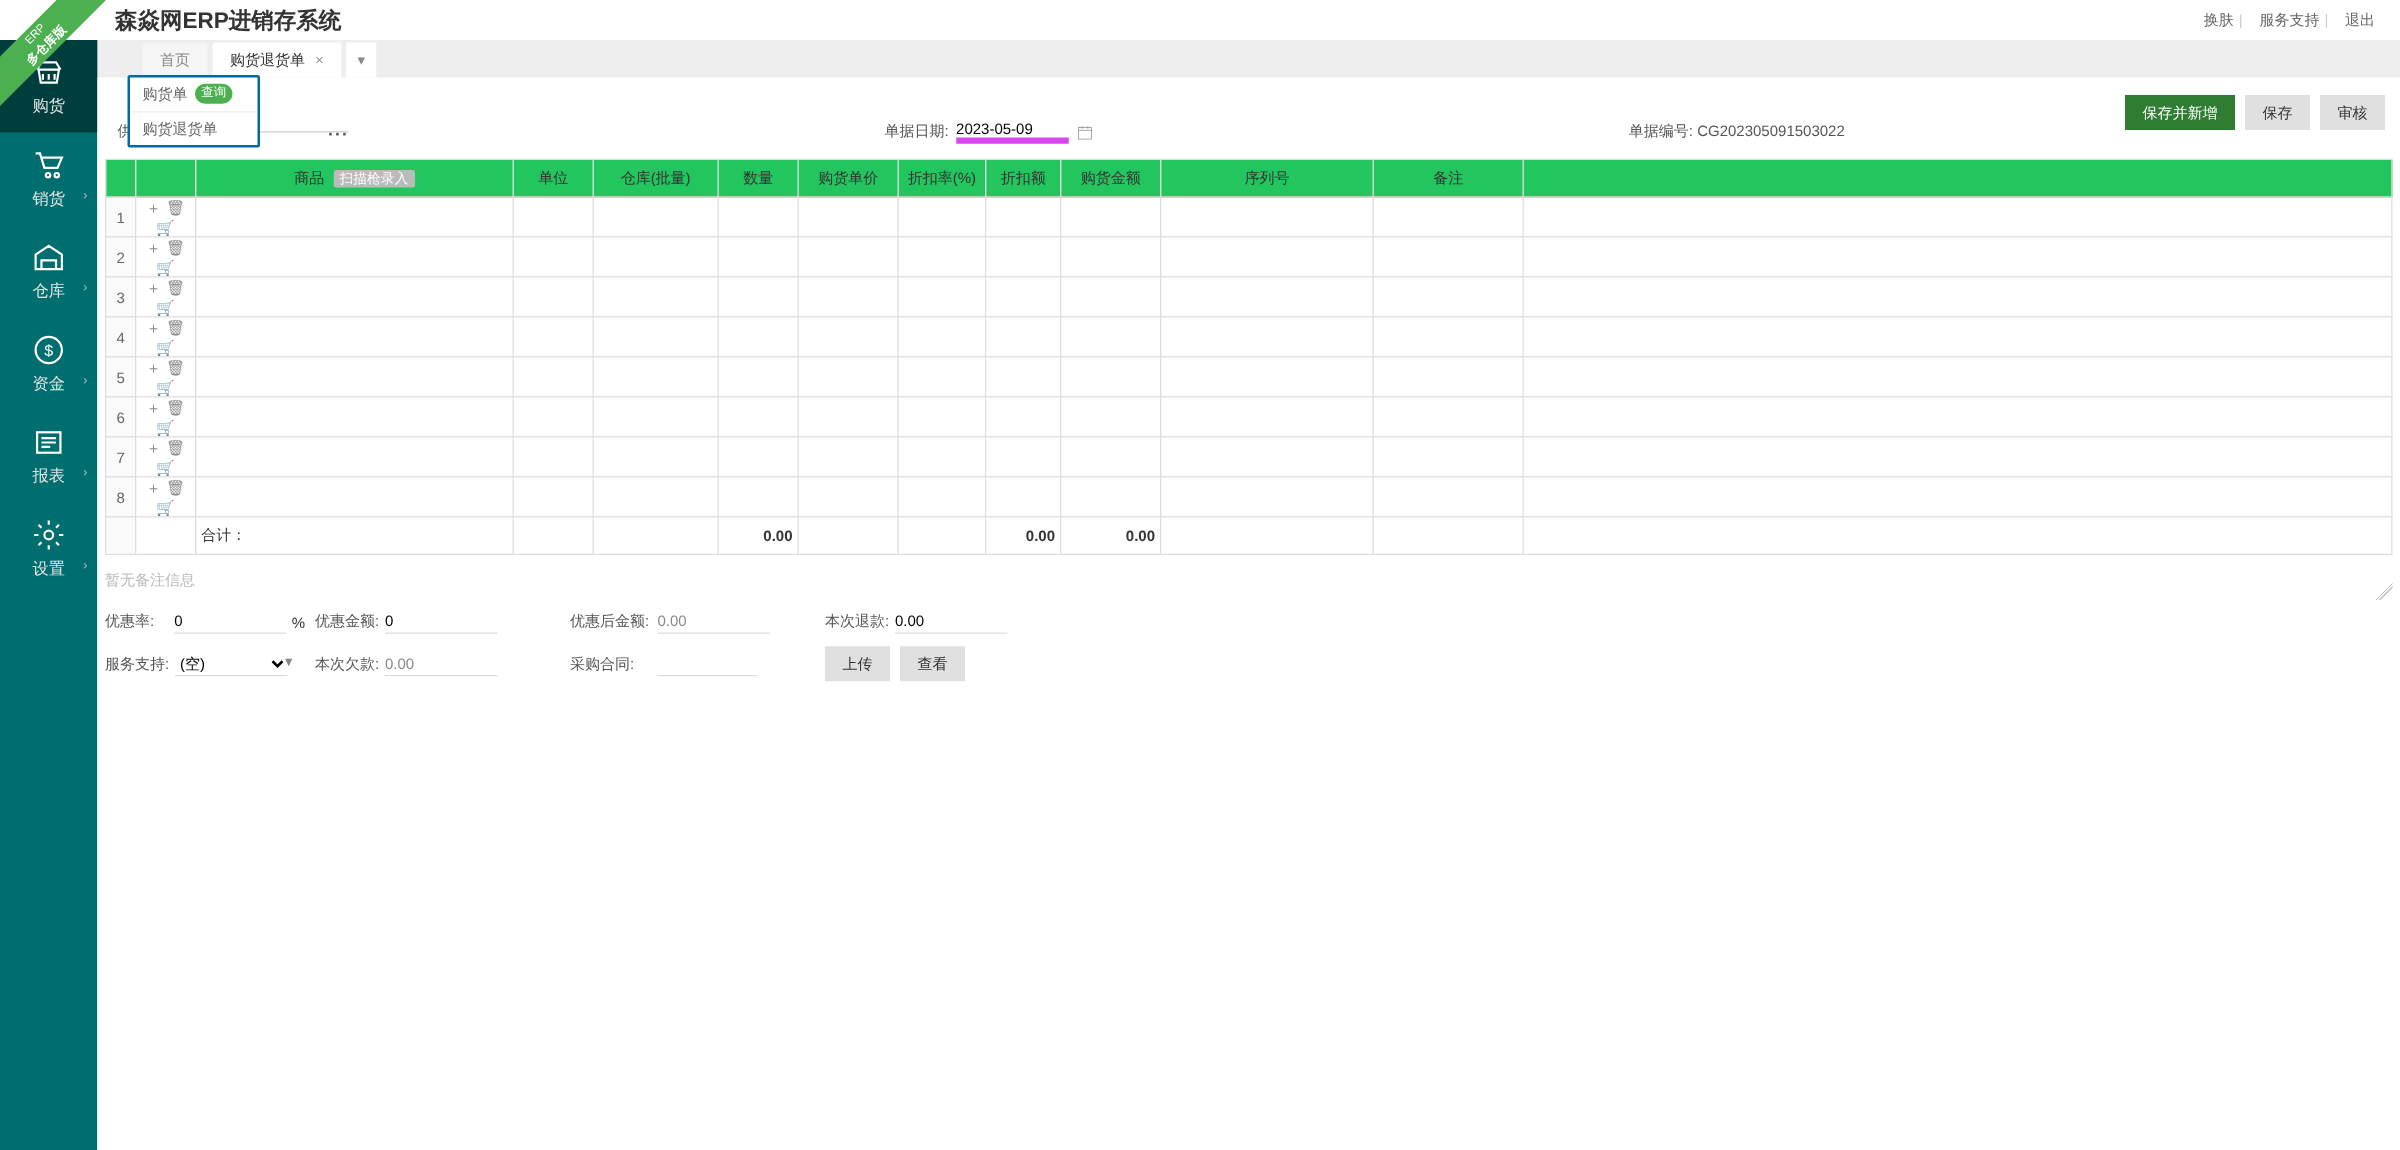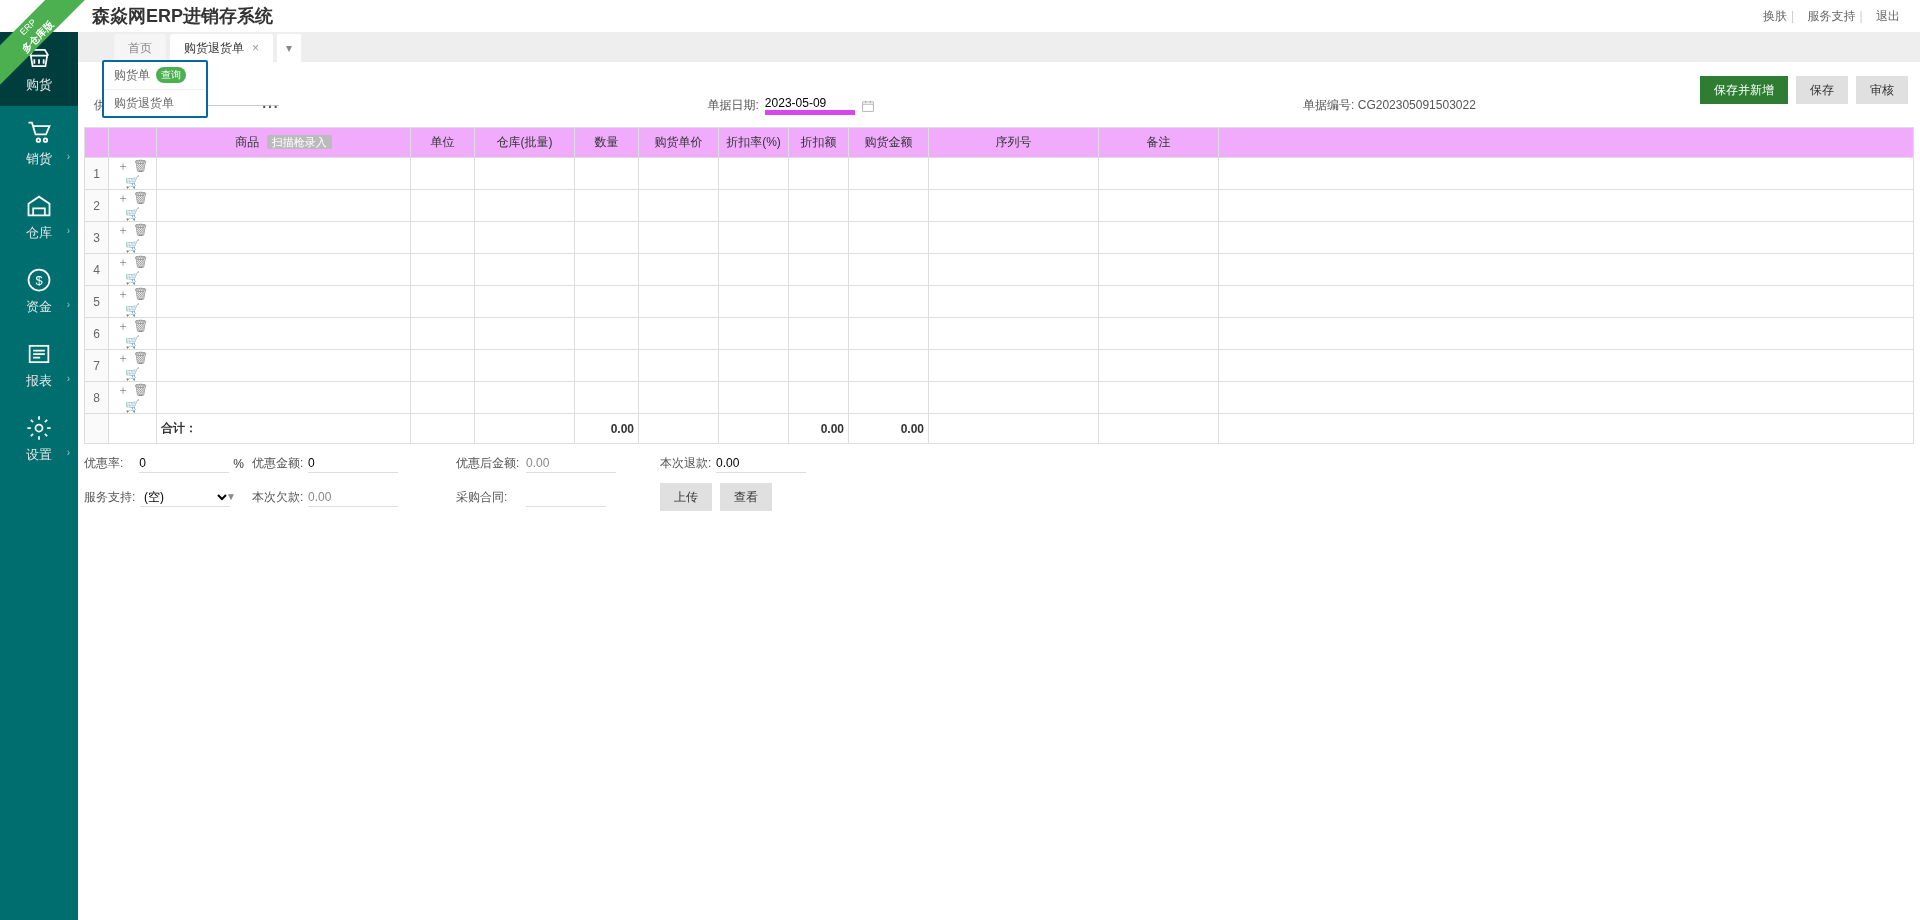--- a/index.html
+++ b/index.html
@@ -65,26 +65,26 @@
 .docinfo .spacer { flex: 1; }
 .docinfo .mid { display:flex; align-items:center; }
 .docinfo .date-val { display:inline-block; border-bottom:5px solid #d946ef; width: 90px; margin-left:6px; color:#000; }
 .docinfo .cal { margin-left:6px; color:#888; cursor:pointer; }
 .docinfo .right { margin-right:10px; }
 
 
 .table-wrap { padding: 6px; }
 table.grid { width: 100%; border-collapse: collapse; font-size: 12px; }
 table.grid th, table.grid td { border: 1px solid #ddd; height: 30px; text-align: center; color:#333; }
-table.grid th { background: #f0abfc; font-weight: normal; }
+table.grid th { background: #22c55e; font-weight: normal; }
 table.grid td.rownum { width:24px; color:#666; background:#fafafa; }
 table.grid td.rowacts { width:48px; }
 .rowacts span { margin: 0 2px; color:#888; cursor:pointer; font-size:12px; }
 table.grid .scan-badge { background:#bbb; color:#fff; font-size:11px; padding:1px 5px; border-radius:2px; margin-left:4px; }
-table.grid td.sum-label { text-align:left; padding-left:4px; font-weight:bold; }
+table.grid td.sum-label { text-align:left; padding-left:4px; font-weight:normal; }
 table.grid td.numcell { text-align:right; padding-right:4px; font-weight:bold; }
 
 .remarks { margin:6px 6px; position:relative; }
 .remarks .box { width:100%; height:22px; color:#bbb; font-size:12px; background:#fff; padding:0; }
 .remarks .resize { position:absolute; right:0; bottom:-2px; width:14px; height:14px; background:
   linear-gradient(135deg, transparent 50%, #c0c0c0 50%, #c0c0c0 55%, transparent 55%, transparent 60%, #c0c0c0 60%, #c0c0c0 65%, transparent 65%);
 }
 
 .footform { padding:4px 6px; font-size:12px; color:#555; }
 .footform .row { display:flex; align-items:center; margin-bottom:10px; gap:8px; }
@@ -374,20 +374,24 @@
               <td class="numcell">0.00</td>
               <td class="numcell">0.00</td>
               <td></td>
                 <td></td>
                 <td></td>
             </tr>
           </tfoot>
         </table>
       </div>
 
+      <div class="remarks">
+        <div class="box">暂无备注信息</div>
+        <div class="resize"></div>
+      </div>
 
       <div class="footform">
         <div class="row">
           <div class="cell l1">
             <span class="k">优惠率:</span>
             <input value="0" style="">
             <span class="pct">%</span>
           </div>
           <div class="cell">
             <span class="k">优惠金额:</span>

